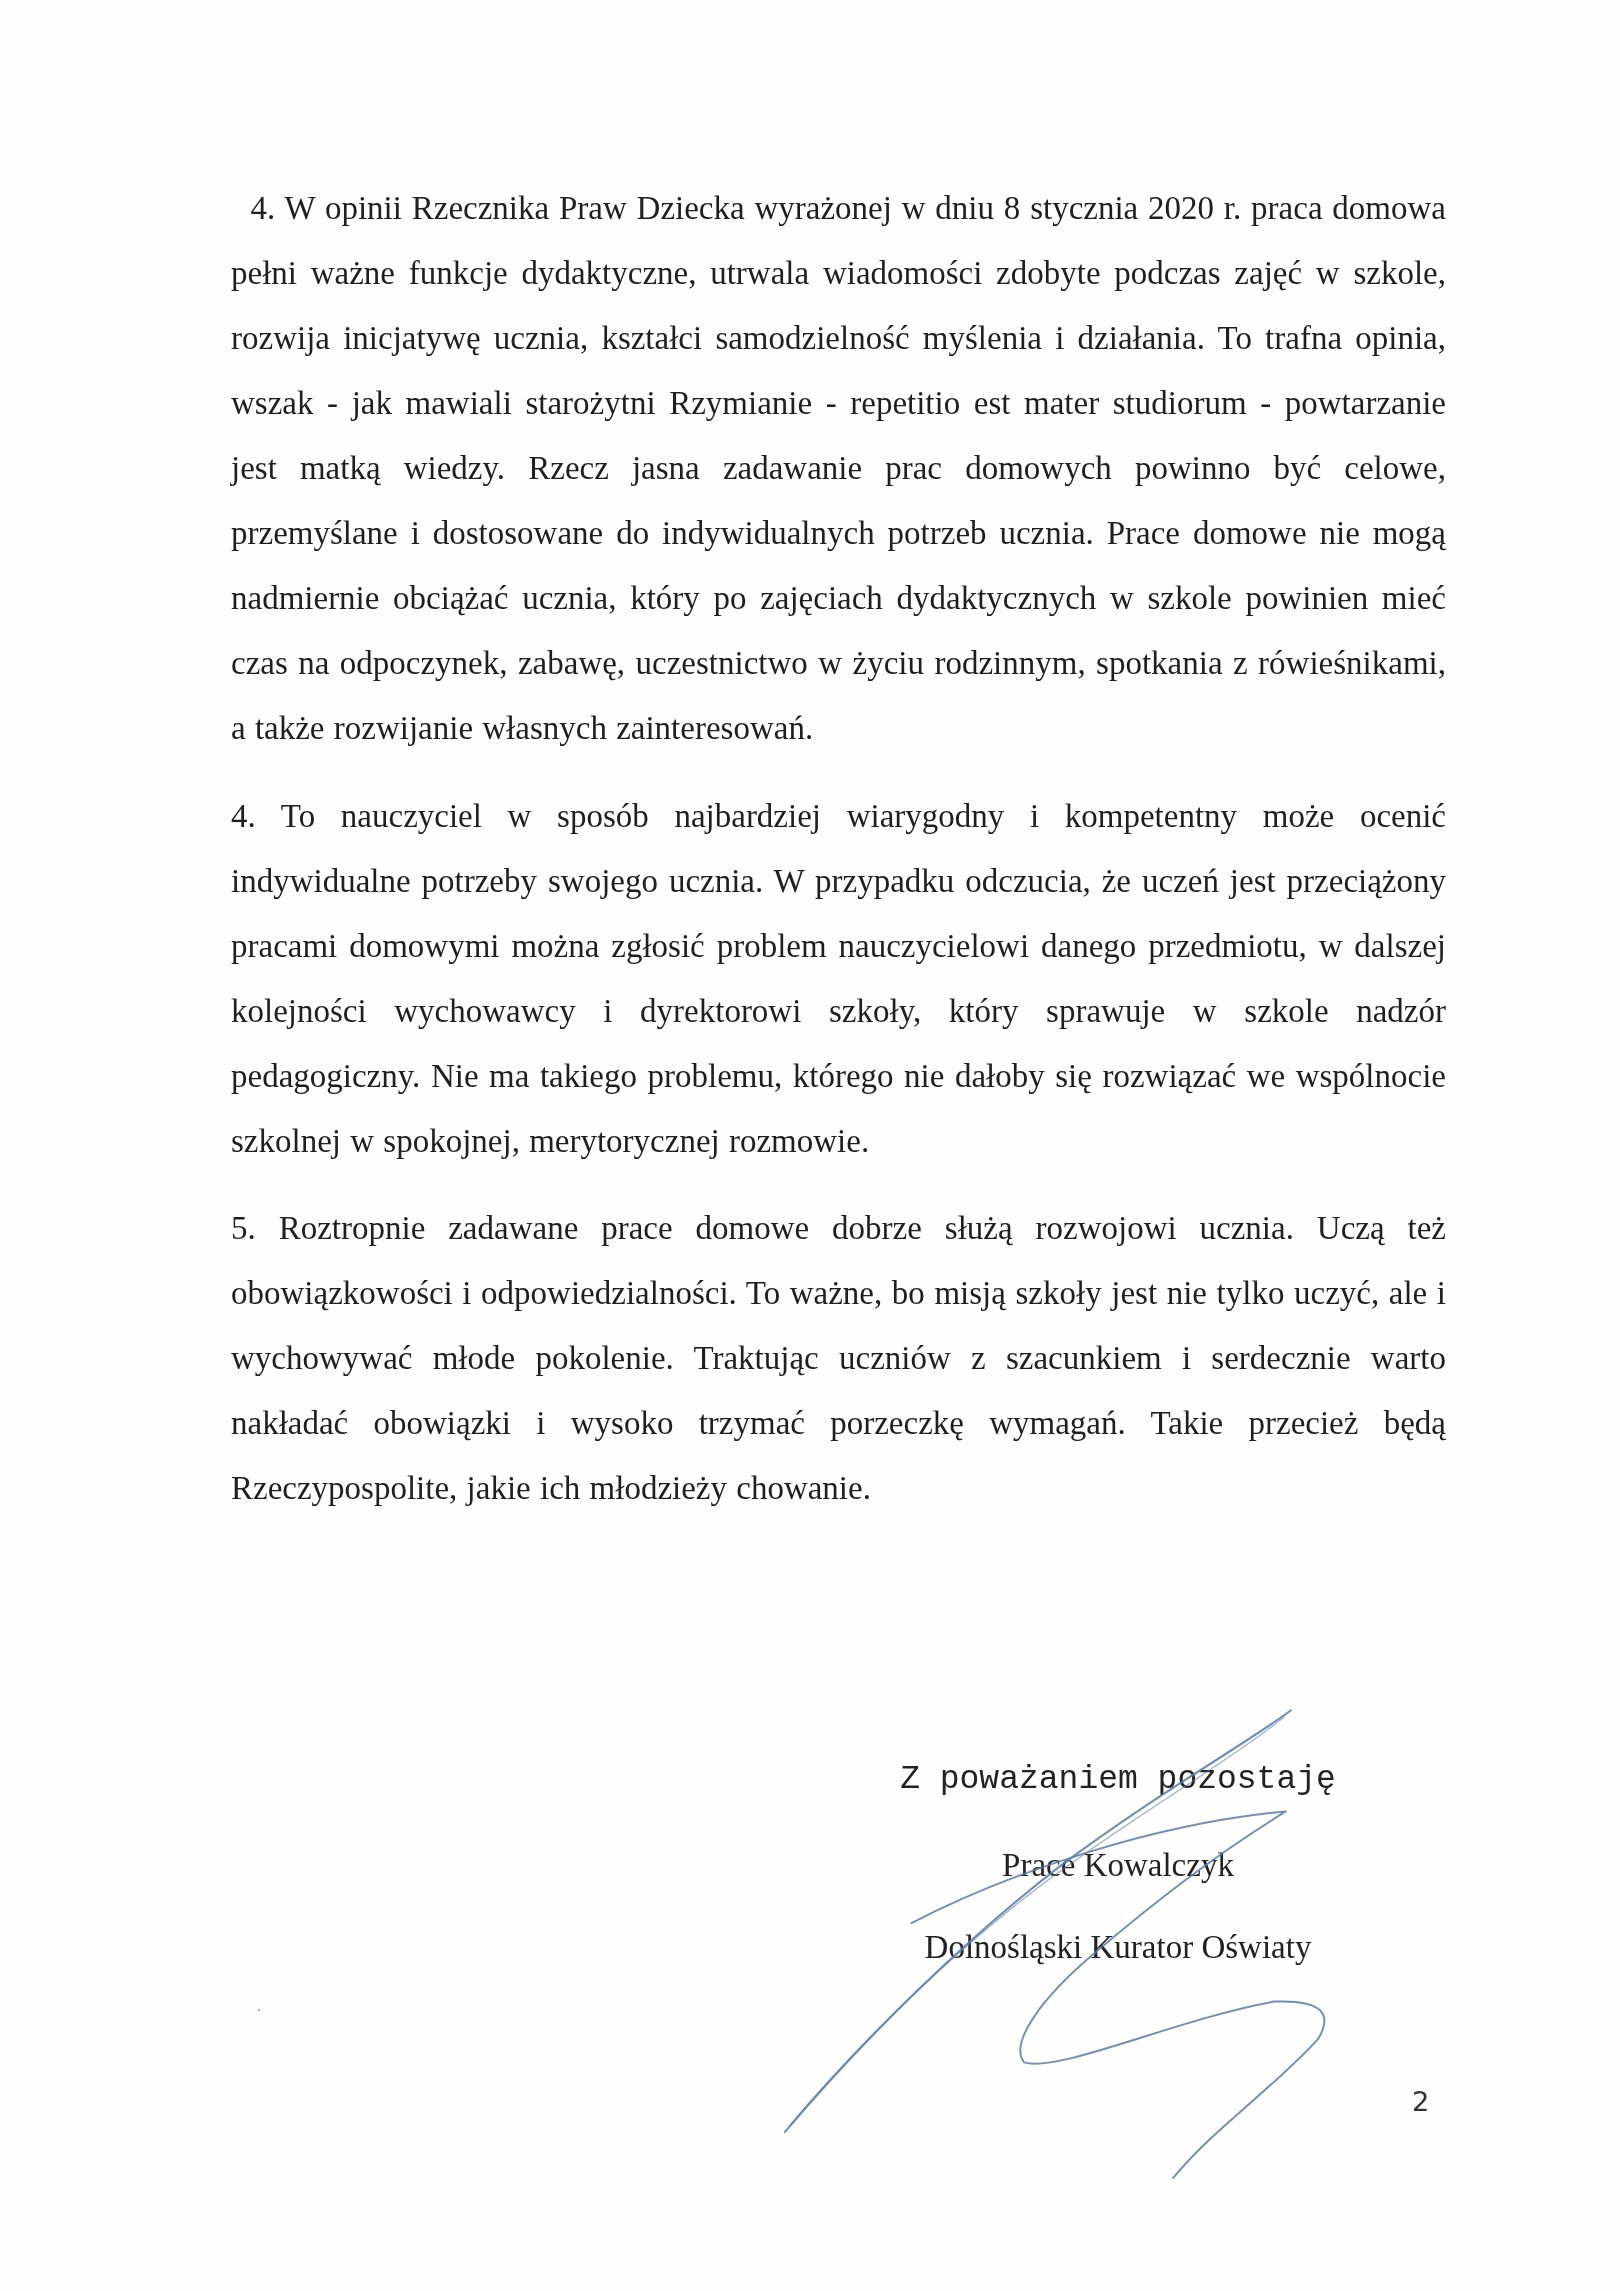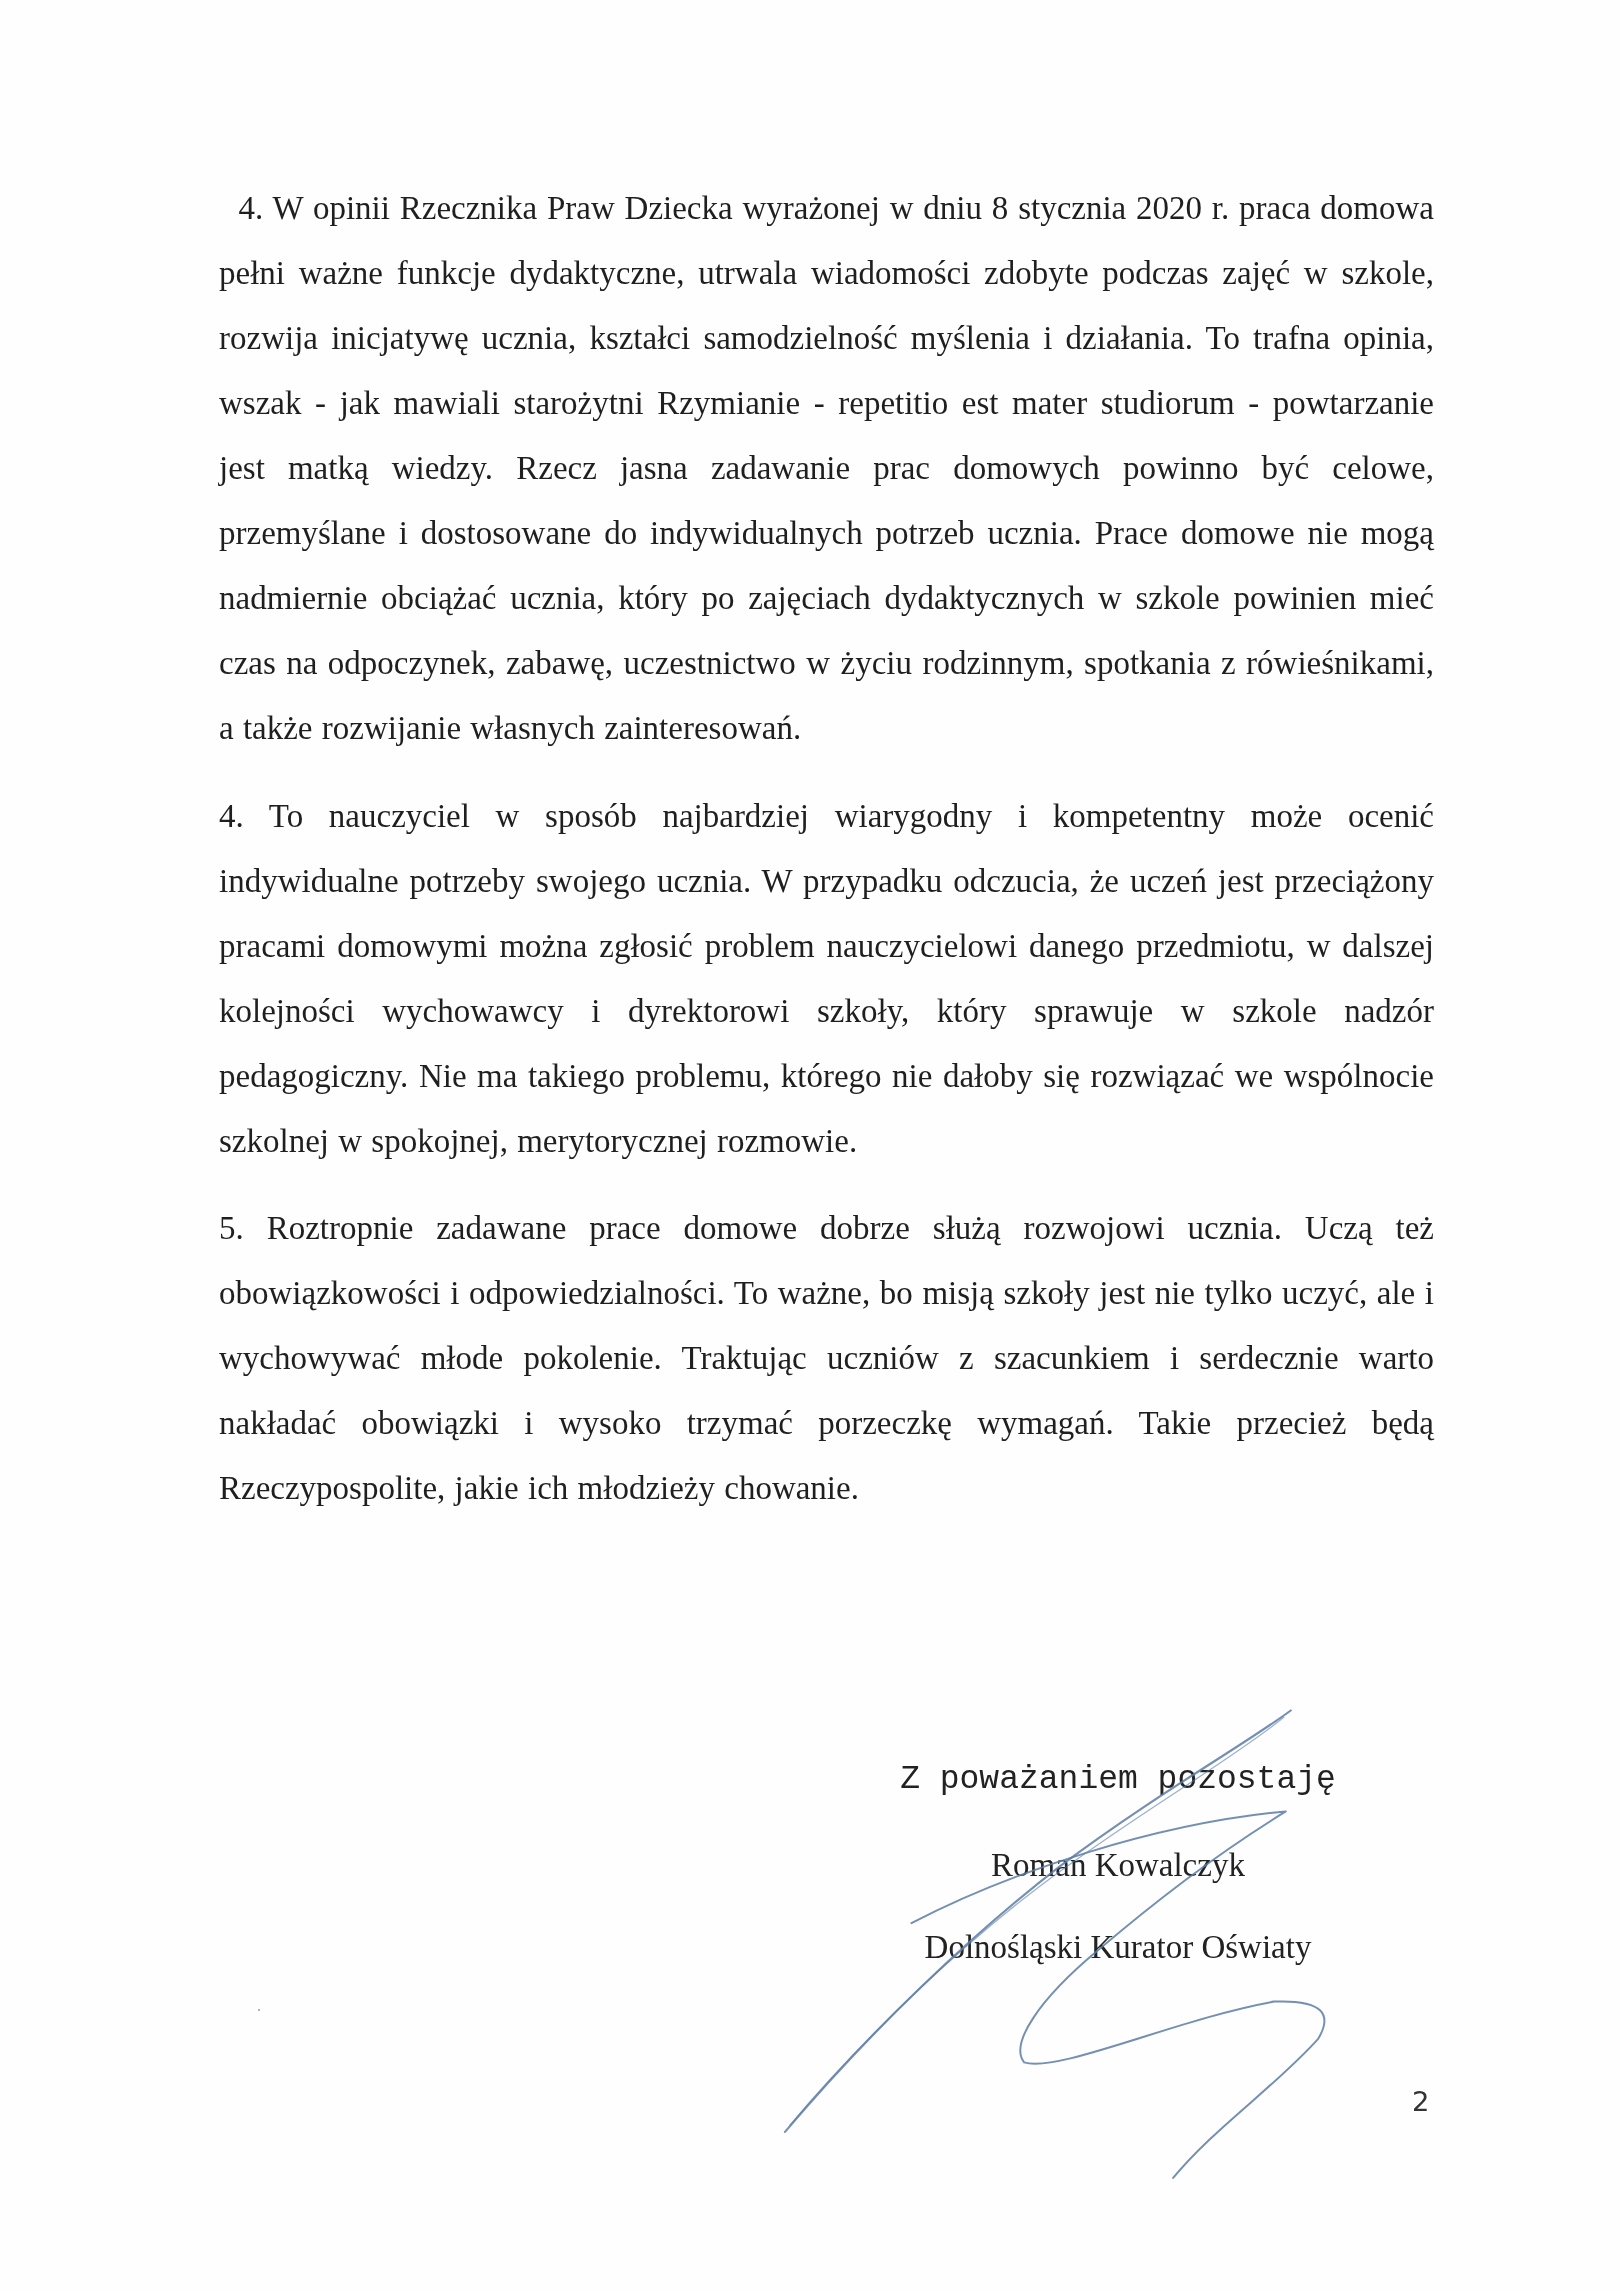--- a/index.html
+++ b/index.html
@@ -17,21 +17,21 @@
   }
   .page {
     position: absolute;
     left: 0; top: 0;
     width: 1620px;
     height: 2292px;
     background: #fefefe;
   }
   .body-text {
     position: absolute;
-    left: 219px;
+    left: 231px;
     top: 176px;
     width: 1215px;
   }
   .para {
     margin: 0;
     font-size: 33px;
     line-height: 65px;
     text-align: justify;
     text-align-last: left;
     letter-spacing: 0;
@@ -89,21 +89,21 @@
 <div class="page">
 
   <div class="body-text">
     <p class="para first-indent">4. W opinii Rzecznika Praw Dziecka wyrażonej w dniu 8 stycznia 2020 r. praca domowa pełni ważne funkcje dydaktyczne, utrwala wiadomości zdobyte podczas zajęć w szkole, rozwija inicjatywę ucznia, kształci samodzielność myślenia i działania. To trafna opinia, wszak - jak mawiali starożytni Rzymianie - repetitio est  mater studiorum - powtarzanie jest matką wiedzy. Rzecz jasna zadawanie prac domowych powinno być celowe, przemyślane i dostosowane do indywidualnych potrzeb ucznia. Prace domowe nie mogą nadmiernie obciążać ucznia, który po zajęciach dydaktycznych w szkole powinien mieć czas na odpoczynek, zabawę, uczestnictwo w życiu rodzinnym, spotkania z rówieśnikami, a także rozwijanie własnych zainteresowań.</p>
     <p class="para">4. To nauczyciel w sposób najbardziej wiarygodny i kompetentny może ocenić indywidualne potrzeby swojego ucznia. W przypadku odczucia, że uczeń jest przeciążony pracami domowymi można zgłosić problem nauczycielowi danego przedmiotu, w dalszej kolejności wychowawcy i dyrektorowi szkoły, który sprawuje w szkole nadzór pedagogiczny. Nie ma takiego problemu, którego nie dałoby się rozwiązać we wspólnocie szkolnej w spokojnej, merytorycznej rozmowie.</p>
     <p class="para">5. Roztropnie zadawane prace domowe dobrze służą rozwojowi ucznia. Uczą też obowiązkowości i odpowiedzialności. To ważne, bo misją szkoły jest nie tylko uczyć, ale i wychowywać młode pokolenie. Traktując uczniów z szacunkiem i serdecznie warto nakładać obowiązki i wysoko trzymać porzeczkę wymagań. Takie przecież będą Rzeczypospolite, jakie ich młodzieży chowanie.</p>
   </div>
 
   <div class="signature-block" style="top:1760px;">
     <div class="sig-line" style="top:0px;font-family:Liberation Mono, monospace;">Z poważaniem pozostaję</div>
-    <div class="sig-line" style="top:86px;">Roman Kowalczyk</div>
+    <div class="sig-line" style="top:86px;">Prace Kowalczyk</div>
     <div class="sig-line" style="top:168px;">Dolnośląski Kurator Oświaty</div>
   </div>
 
   <svg class="signature-svg" viewBox="0 0 1653 2338" xmlns="http://www.w3.org/2000/svg">
     <g fill="none" stroke="#5a7ba6" stroke-linecap="round" stroke-linejoin="round">
 
       <path d="M1317 1745 C 1270 1780, 1180 1830, 1080 1905 C 990 1975, 890 2070, 801 2175" stroke-width="2.2" opacity="0.85"></path>
       <path d="M1310 1752 C 1250 1800, 1160 1850, 1060 1925 C 975 1990, 880 2080, 806 2168" stroke-width="1.3" opacity="0.6"></path>
 
       <path d="M930 1962 C 1030 1910, 1180 1860, 1312 1848 C 1260 1880, 1190 1930, 1120 1990 C 1060 2040, 1030 2085, 1045 2104 C 1080 2115, 1200 2060, 1300 2042 C 1350 2040, 1360 2055, 1345 2080 C 1300 2130, 1240 2170, 1197 2222" stroke-width="2" opacity="0.85"></path>

